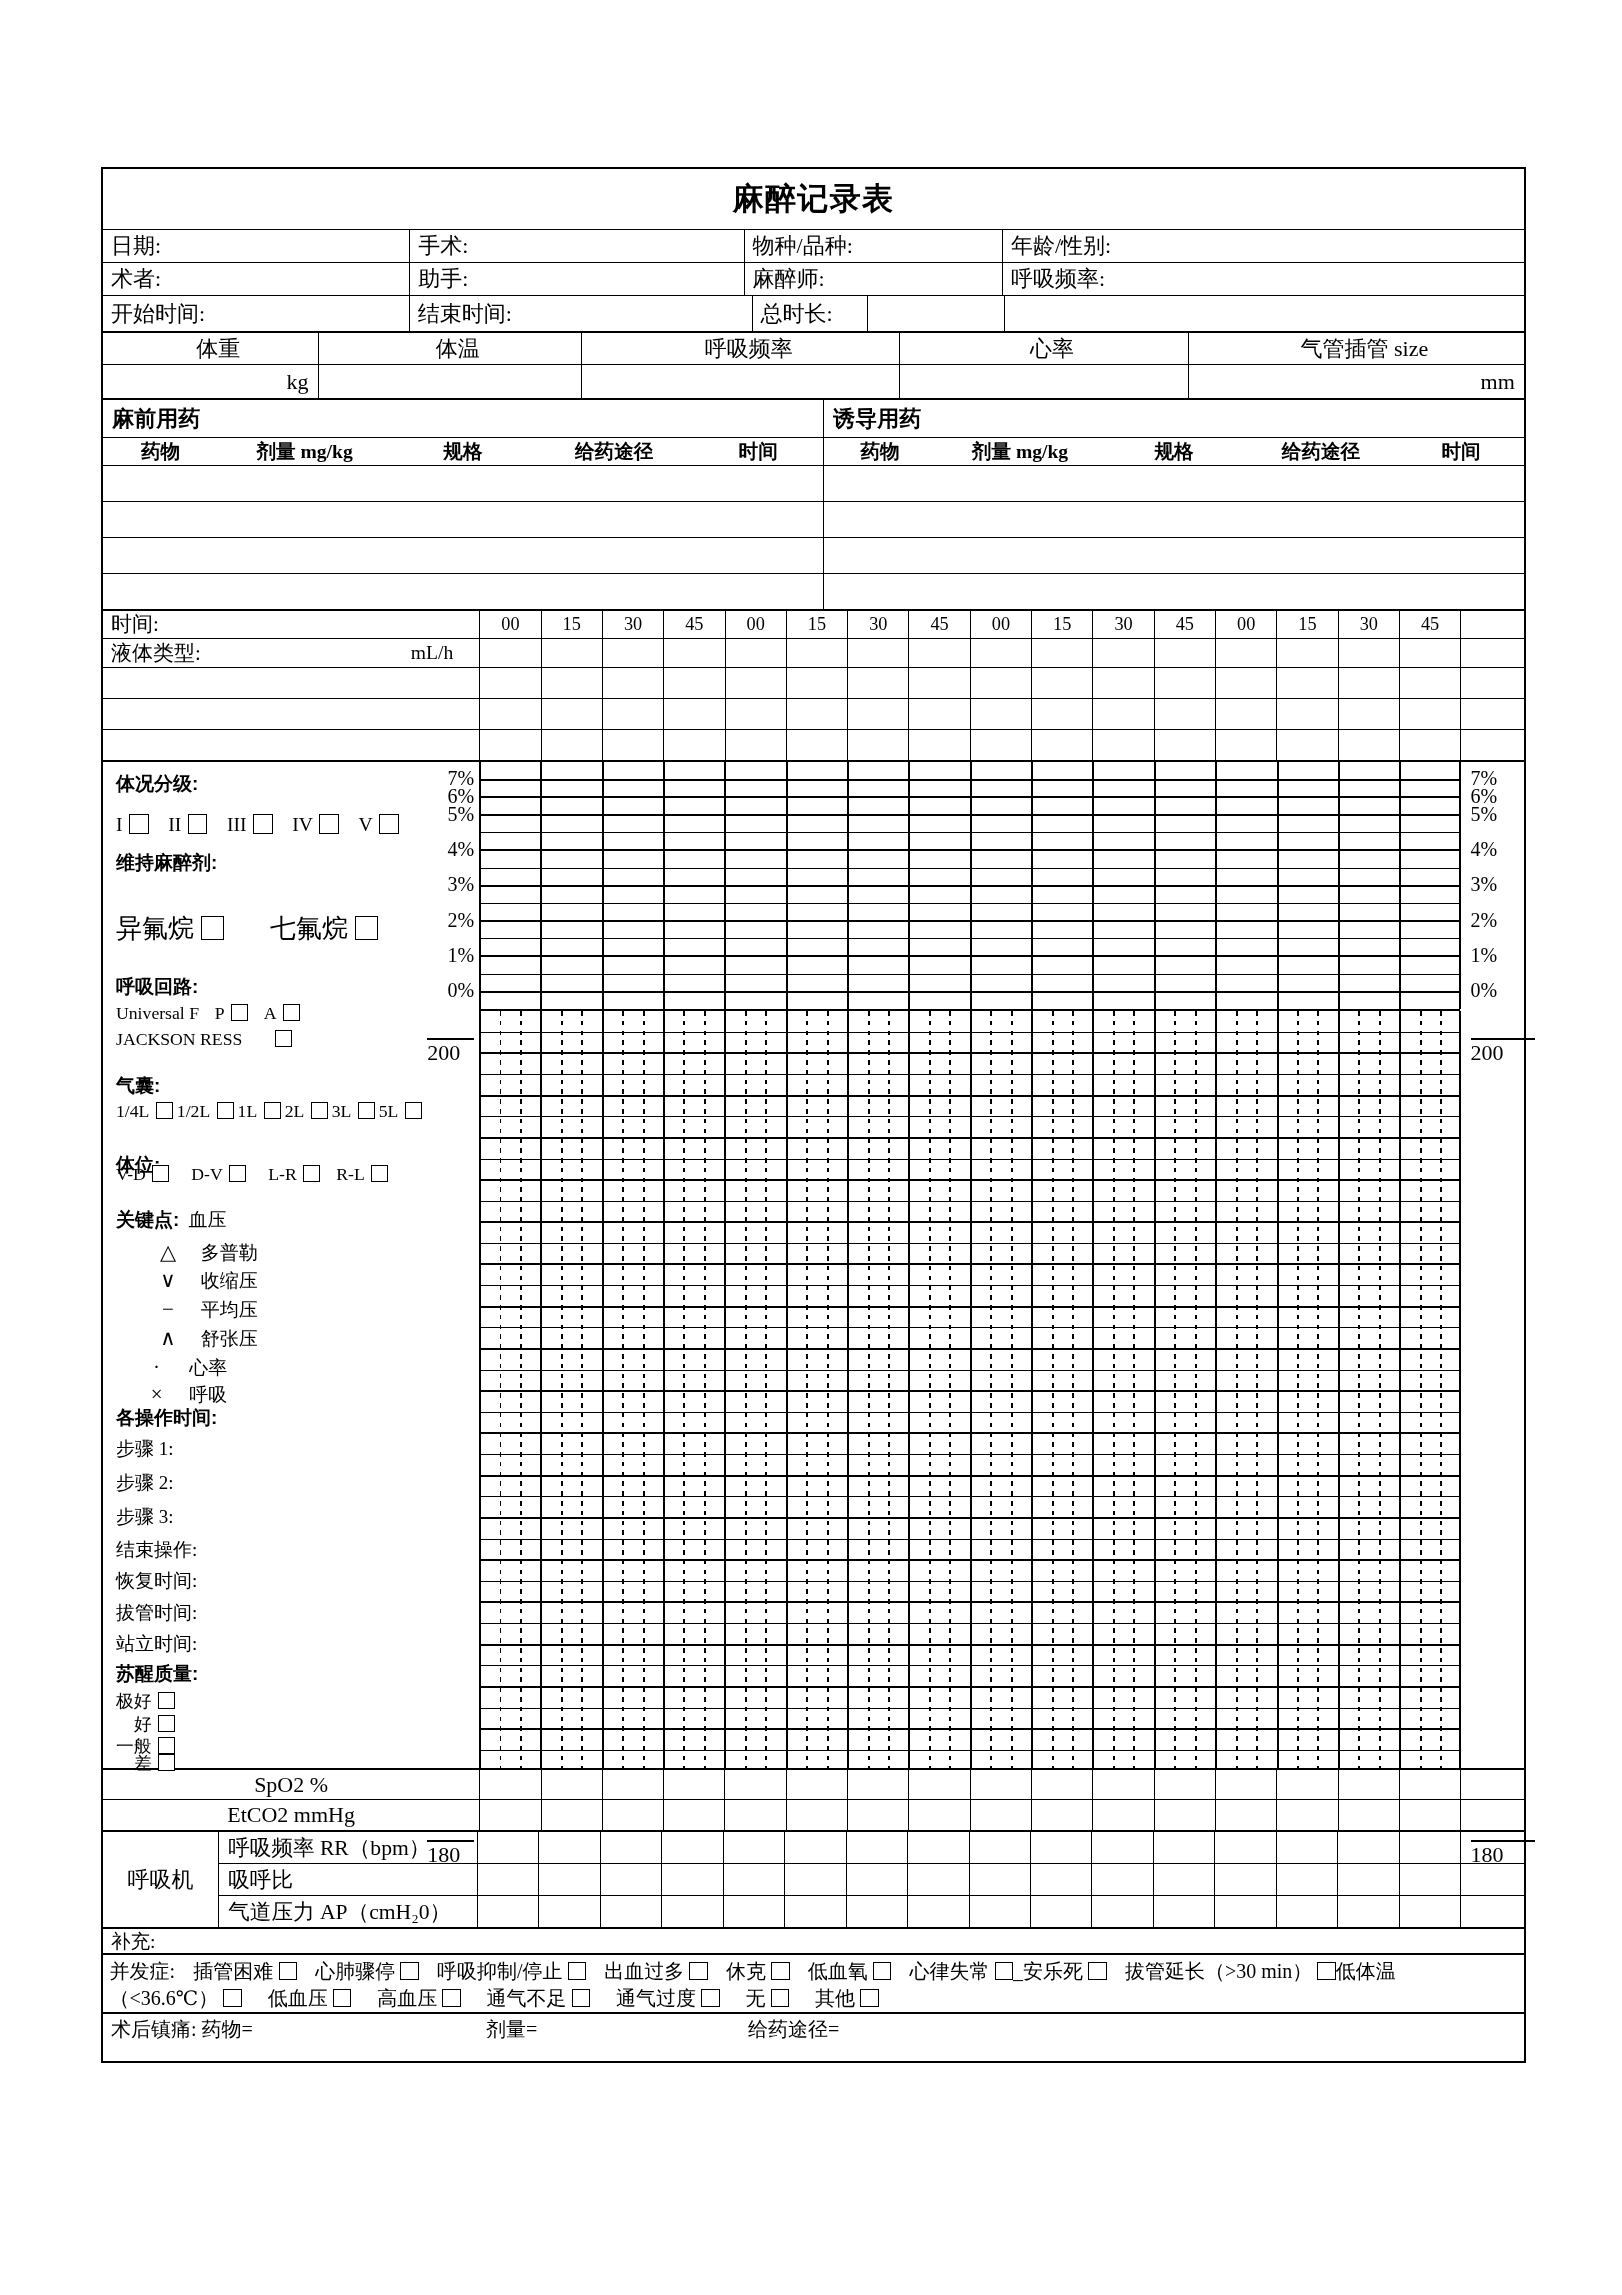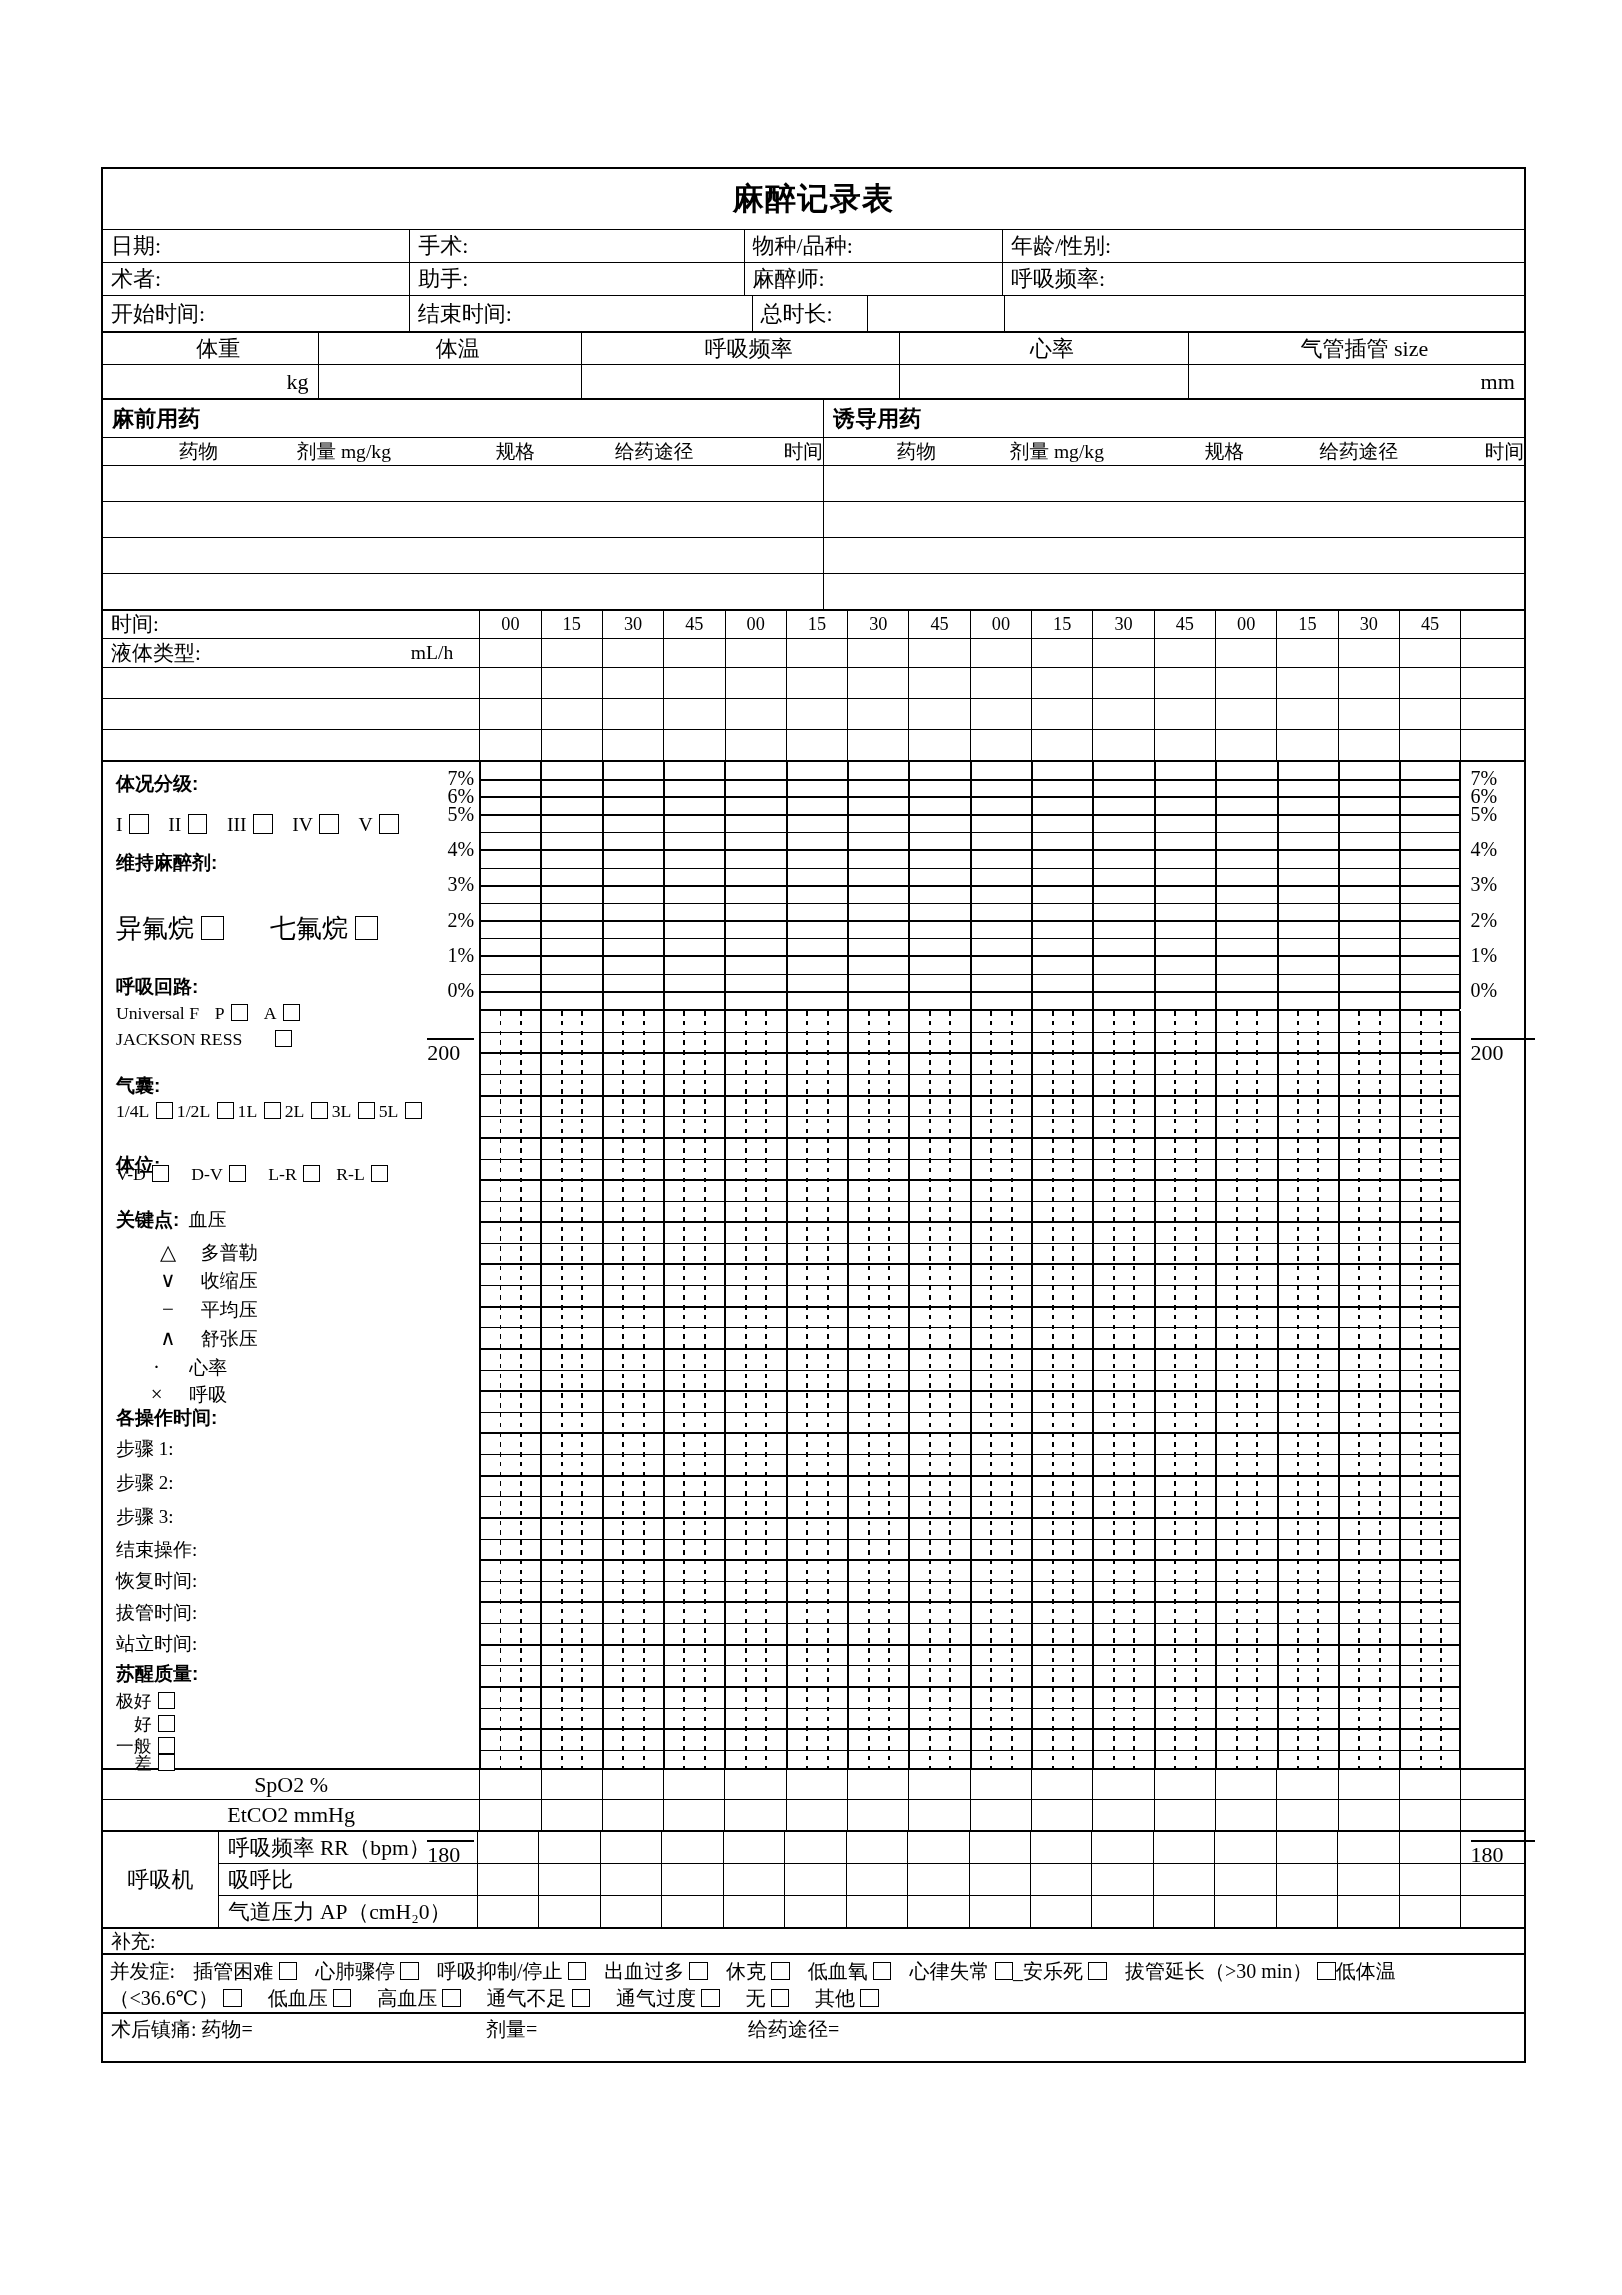--- a/index.html
+++ b/index.html
@@ -29,21 +29,21 @@
   .irow3{height:36px;}
   
   .vhead{height:33px;}
   .vval{height:34px;font-size:21px;}
   
   .medhdr{height:39px;font-size:23.6px;}
   .medhdr .cell{padding-left:9.2px;}
   .medcols{height:27.5px;font-size:19.6px;}
   .medcols .half{display:flex;align-items:center;border-left:1.3px solid #000;}
   .medcols .half:first-child{border-left:none;}
-  .medcols .mc{display:inline-block;text-align:right;}
+  .medcols .mc{display:inline-block;text-align:center;font-weight:bold;}
   .medrow{height:36px;}
   .medrow .cell{padding:0;}
   
   .trow{display:flex;}
   .tlabel{width:378px;border-right:1.3px solid #000;display:flex;align-items:center;padding:0 26px 0 7.9px;font-size:21px;justify-content:space-between;}
   .tlabel.ctr{justify-content:center;padding:0;font-size:22px;}
   .tcells{width:982px;display:flex;}
   .gcell{flex:1 1 0;border-left:1.3px solid #000;display:flex;align-items:center;justify-content:center;font-size:18.3px;}
   .gcell:first-child{border-left:none;}
   .tend{width:64px;border-left:1.3px solid #000;}

